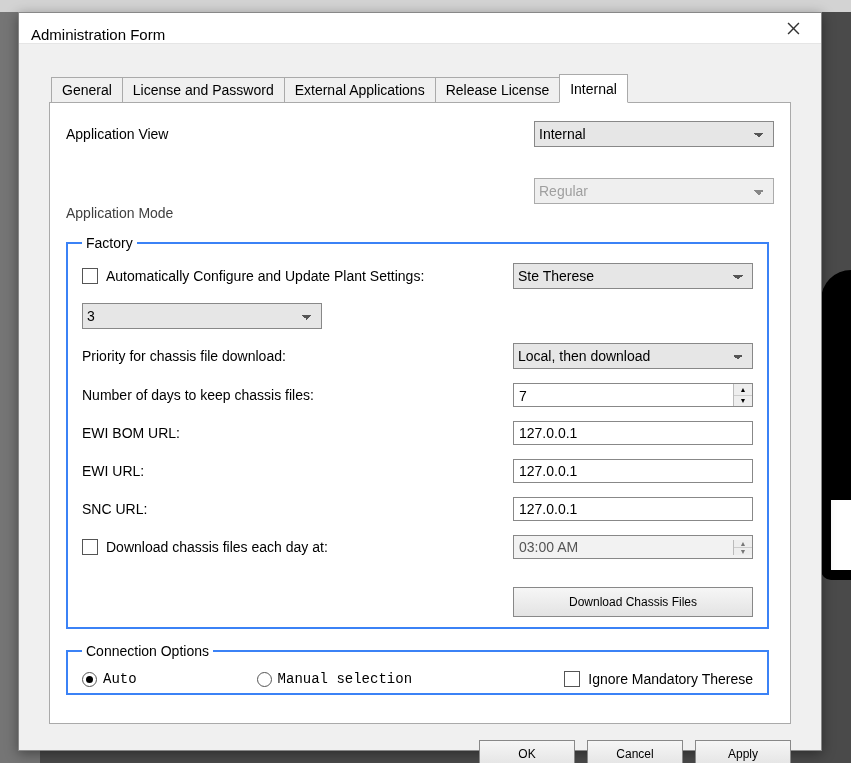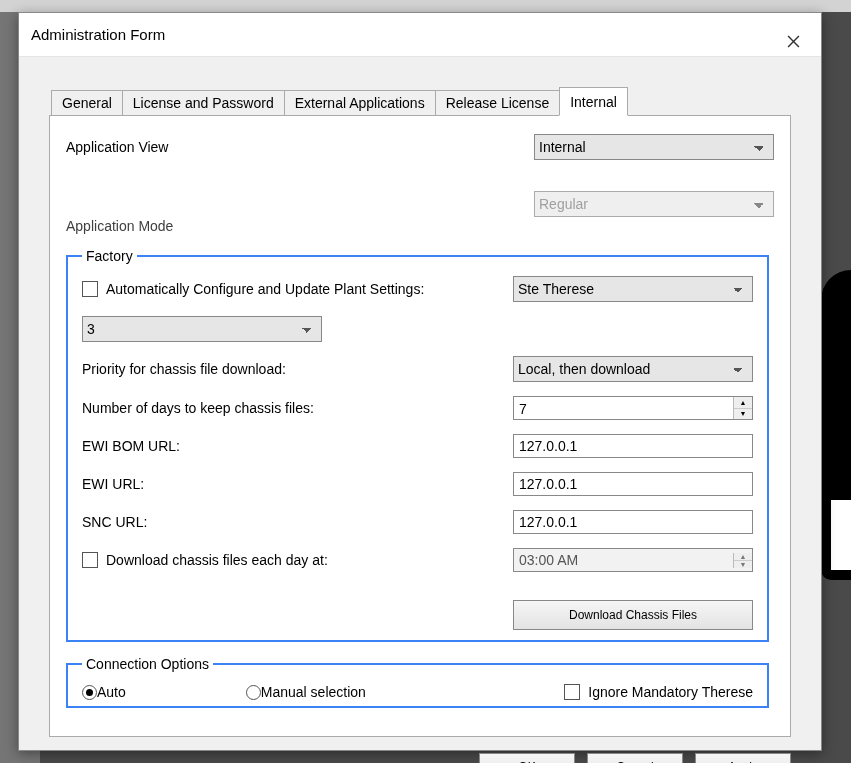--- a/index.html
+++ b/index.html
@@ -50,22 +50,22 @@
     background: #f0f0f0;
     border: 1px solid #888;
     box-shadow: 0 3px 12px rgba(0,0,0,0.4);
     display: flex;
     flex-direction: column;
   }
   .titlebar {
     height: 34px;
     background: #fff;
     display: flex;
-    align-items: flex-start;
-    padding: 13px 8px 0 12px;
+    align-items: flex-end;
+    padding: 0 8px 0 12px;
     font-size: 15px;
     border-bottom: 1px solid #e5e5e5;
   }
   .titlebar .title { flex: 1; }
   .titlebar .close {
     width: 40px; height: 30px;
     display:flex; align-items:center; justify-content:center;
     font-size: 15px;
     cursor: pointer;
   }
@@ -183,21 +183,21 @@
 
   .chk {
     display:flex; align-items:center; gap:8px;
   }
   .chkbox {
     width:14px; height:14px; border:1px solid #555;
     background:#fff; display:inline-block;
   }
 
   .radio {
-    display:inline-flex; align-items:center; margin-right:60px;
+    display:inline-flex; align-items:center; gap:6px; margin-right:60px;font-family:Liberation Mono, monospace;
   }
   .radiodot {
     width:13px; height:13px; border:1px solid #555; border-radius:50%;
     display:inline-flex; align-items:center; justify-content:center;
     background:#fff;
   }
   .radiodot.selected::after {
     content:''; width:7px; height:7px; background:#000; border-radius:50%;
   }
 

